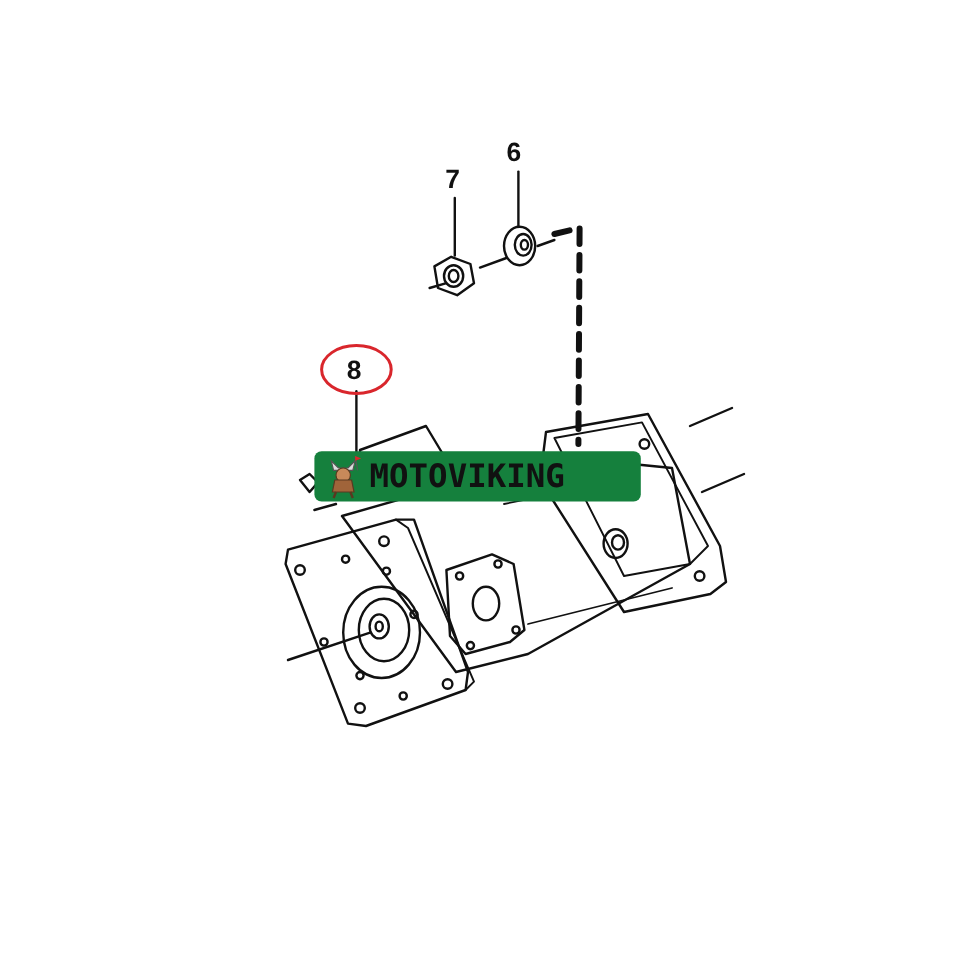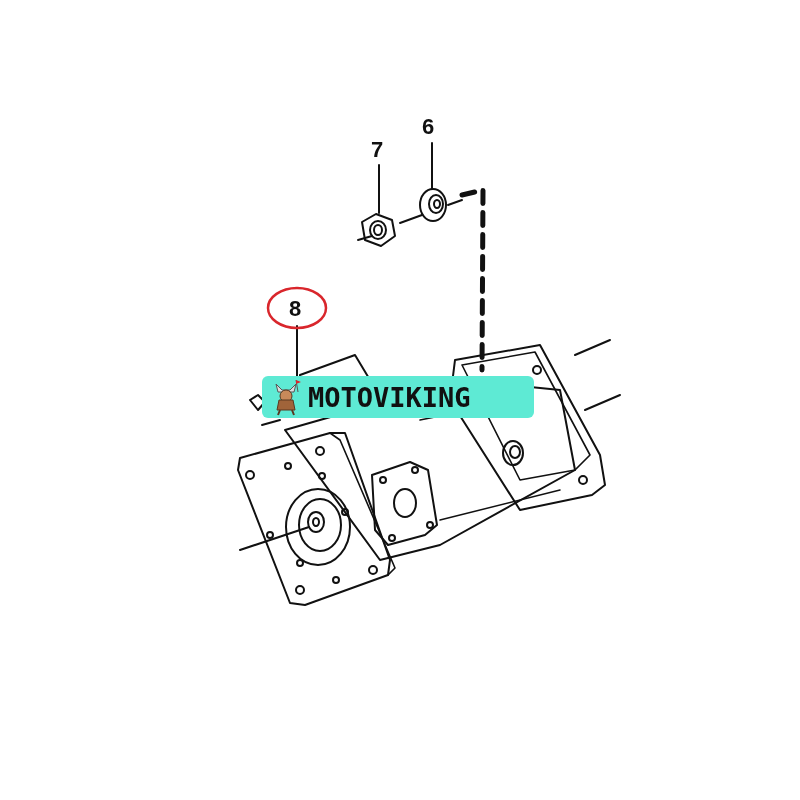--- a/index.html
+++ b/index.html
@@ -1,19 +1,19 @@
 <!DOCTYPE html>
 <html><head>
 <meta charset="utf-8">
 <style>
   html,body{margin:0;padding:0;background:#fff;}
   .canvas{position:relative;width:800px;height:800px;background:#fff;overflow:hidden;}
   svg{position:absolute;left:0;top:0;}
   .lbl{position:absolute;font-family:"Liberation Sans",sans-serif;font-weight:bold;font-size:22px;color:#111;}
-  .wm{position:absolute;left:262px;top:376px;width:272px;height:42px;background:#5eead4;border-radius:6px;display:flex;align-items:center;}
+  .wm{position:absolute;left:262px;top:376px;width:272px;height:42px;background:#15803d;border-radius:6px;display:flex;align-items:center;}
   .wm-text{font-family:"DejaVu Sans Mono",monospace;font-weight:bold;font-size:27px;color:#111;margin-left:46px;letter-spacing:0px;}
   .mascot{position:absolute;left:6px;top:2px;width:36px;height:38px;}
 </style>
 </head>
 <body>
 
 <div class="canvas">
 <svg width="800" height="800" viewBox="0 0 800 800" fill="none" stroke="#111" stroke-width="2" stroke-linejoin="round" stroke-linecap="round">
 
   <path d="M462 195 L483 190 L482 370" stroke-width="5" stroke-dasharray="13,9"></path>

